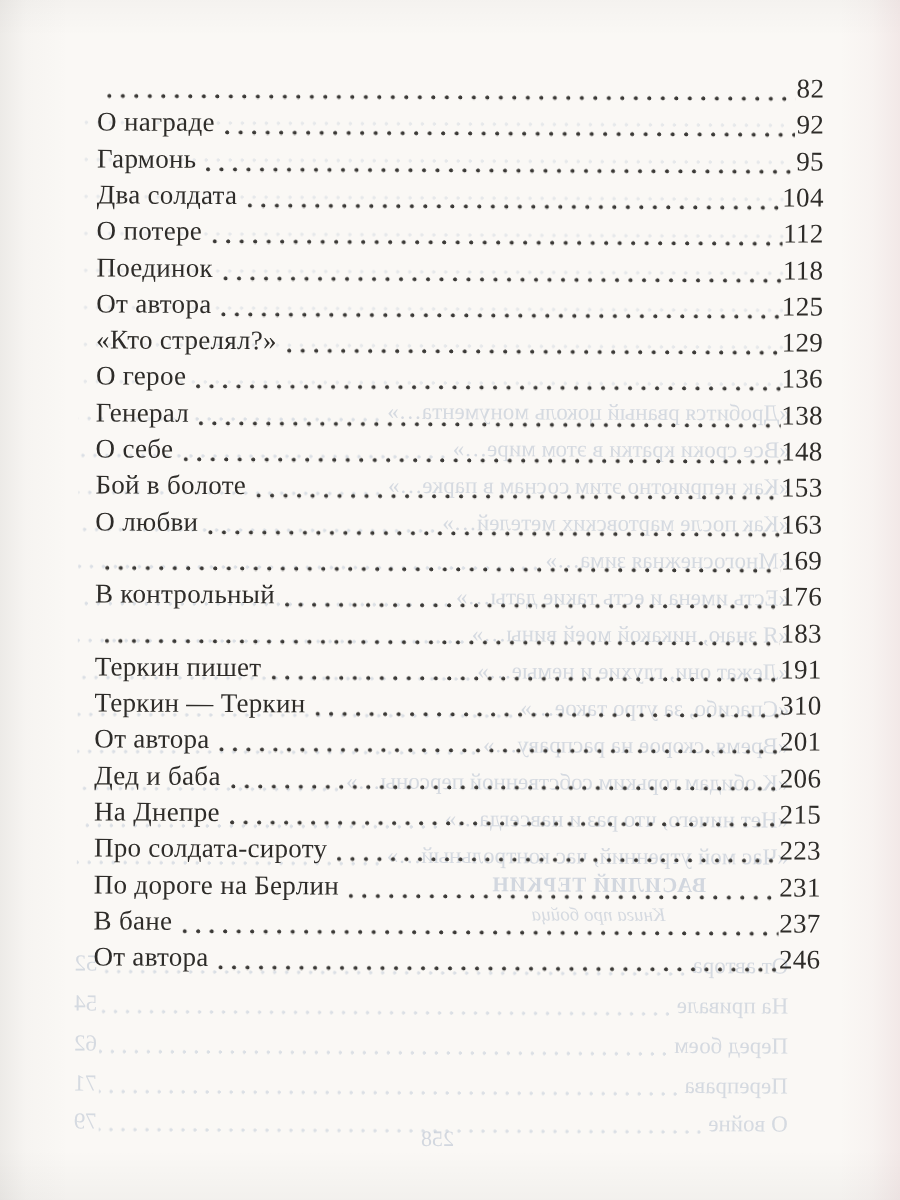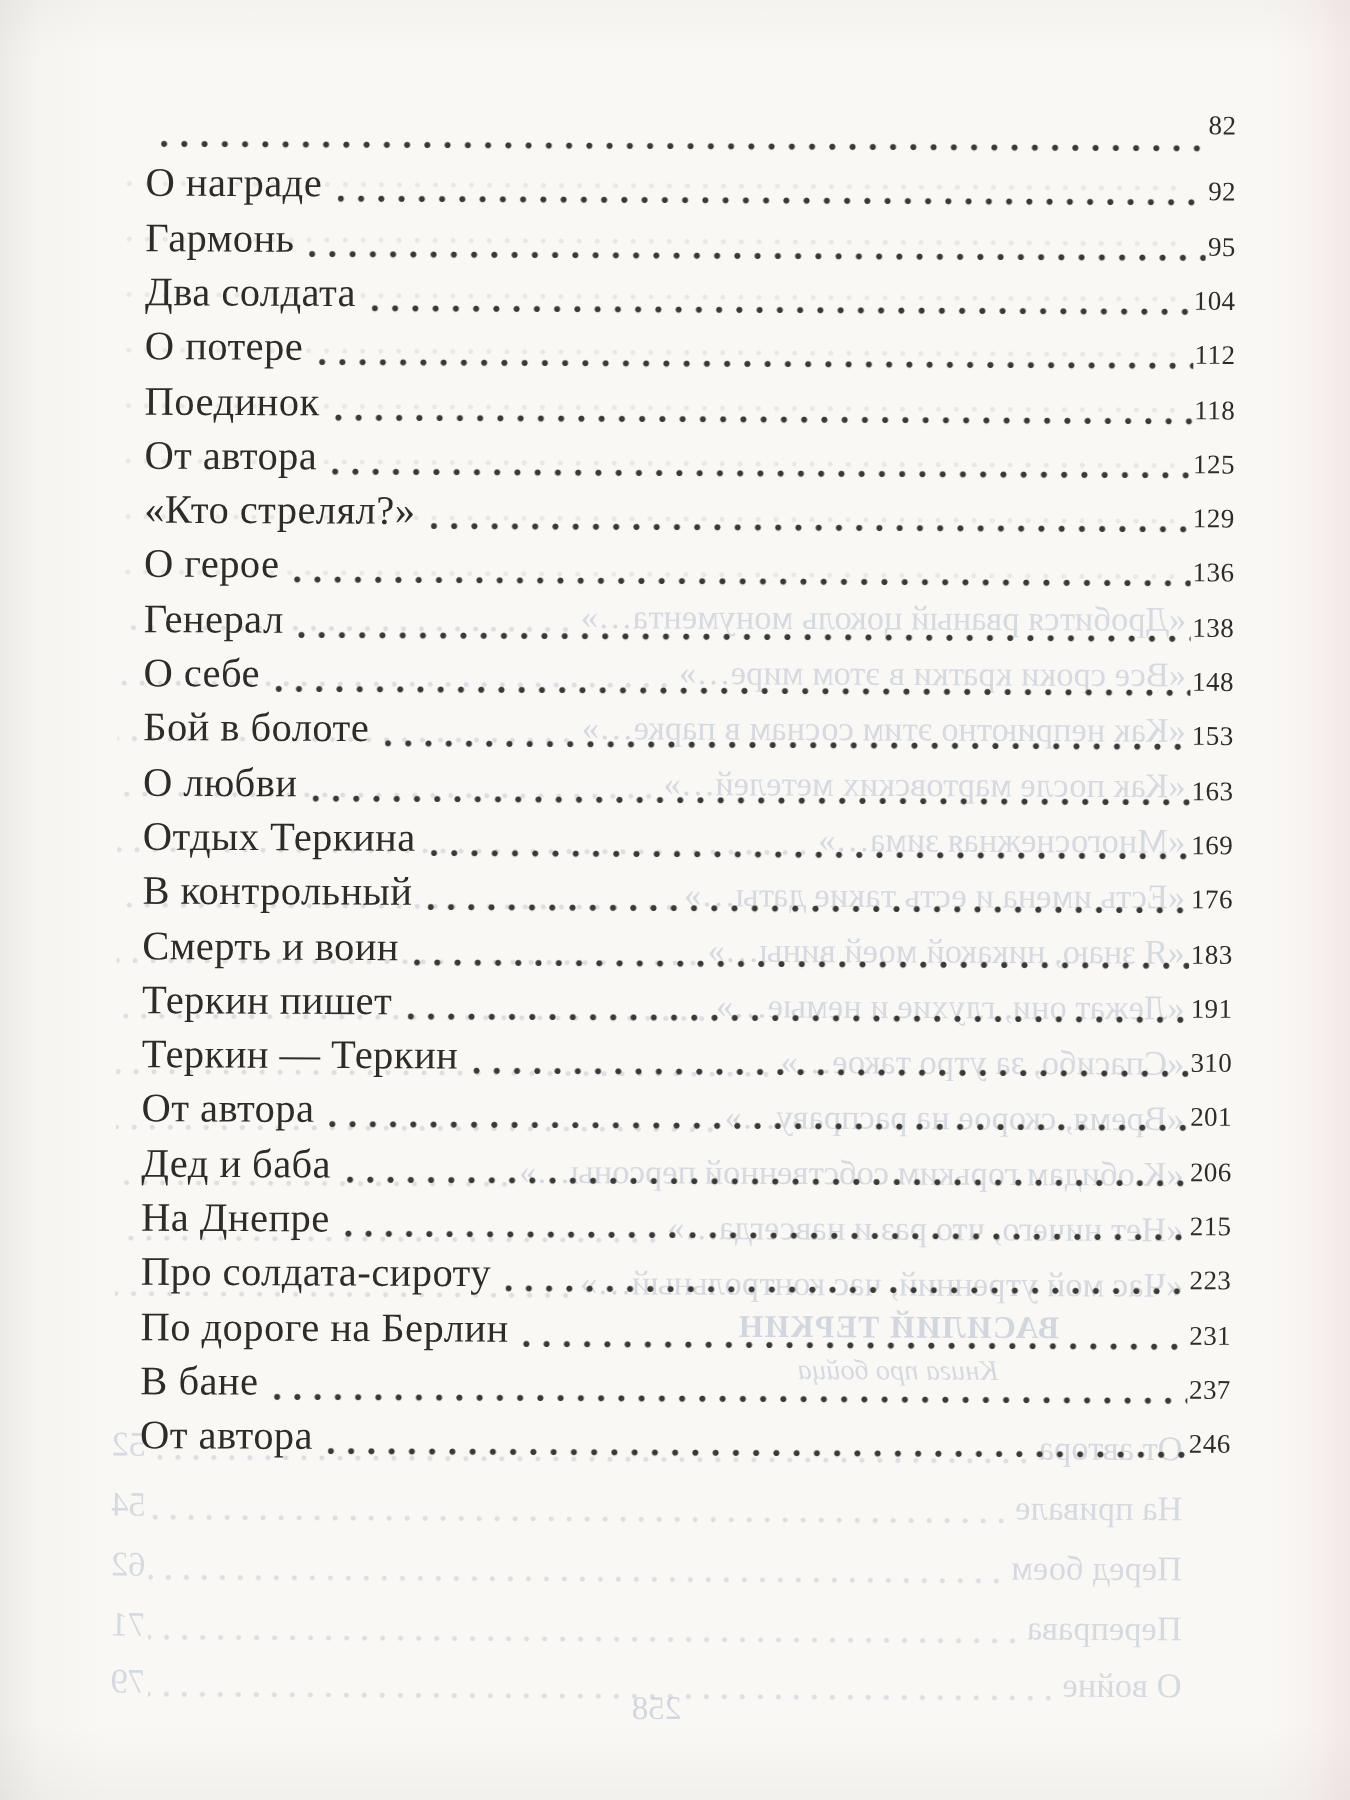--- a/index.html
+++ b/index.html
@@ -16,21 +16,21 @@
       #faf8f5;
   }
   .skew{position:absolute;inset:0;transform:rotate(0.25deg);}
   
   .toc-row{
     position:absolute;left:95px;right:78px;height:34px;
     display:flex;align-items:baseline;
     color:#2e2c29;font-size:27px;letter-spacing:0.3px;white-space:nowrap;
   }
   .toc-title{flex:0 0 auto;}
-  .toc-num{flex:0 0 auto;font-size:18px;}
+  .toc-num{flex:0 0 auto;font-size:27px;}
   .leader{
     flex:1 1 auto;align-self:flex-end;height:5px;
     margin:0 1px 6px 10px;
     background-image:radial-gradient(circle at 2.2px 2.4px, #3b3936 1.7px, rgba(0,0,0,0) 2.3px);
     background-size:13.5px 5px;background-repeat:repeat-x;
   }
   
   .ghost{
     position:absolute;inset:0;
     transform:scaleX(-1);
@@ -234,31 +234,29 @@
           <span class="toc-title">Бой в болоте</span>
           <span class="leader"></span>
           <span class="toc-num">153</span>
         </div>
         <div class="toc-row" style="top: 507.6px;">
           <span class="toc-title">О любви</span>
           <span class="leader"></span>
           <span class="toc-num">163</span>
         </div>
         <div class="toc-row" style="top: 543.9px;">
-          <span class="toc-title">Отдых Теркина</span>
           <span class="leader"></span>
           <span class="toc-num">169</span>
         </div>
         <div class="toc-row" style="top: 580.2px;">
           <span class="toc-title">В контрольный</span>
           <span class="leader"></span>
           <span class="toc-num">176</span>
         </div>
         <div class="toc-row" style="top: 616.5px;">
-          <span class="toc-title">Смерть и воин</span>
           <span class="leader"></span>
           <span class="toc-num">183</span>
         </div>
         <div class="toc-row" style="top: 652.8px;">
           <span class="toc-title">Теркин пишет</span>
           <span class="leader"></span>
           <span class="toc-num">191</span>
         </div>
         <div class="toc-row" style="top: 689.1px;">
           <span class="toc-title">Теркин — Теркин</span>

